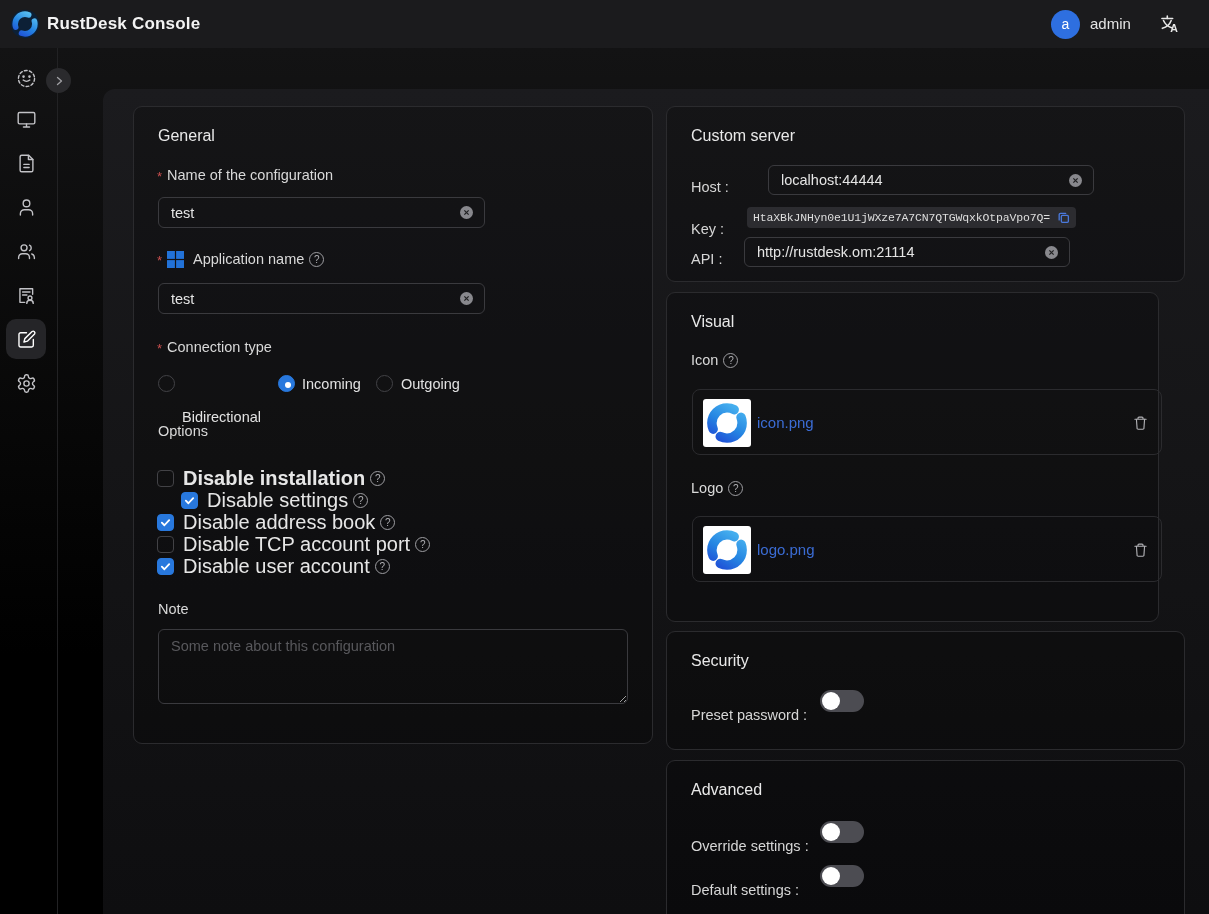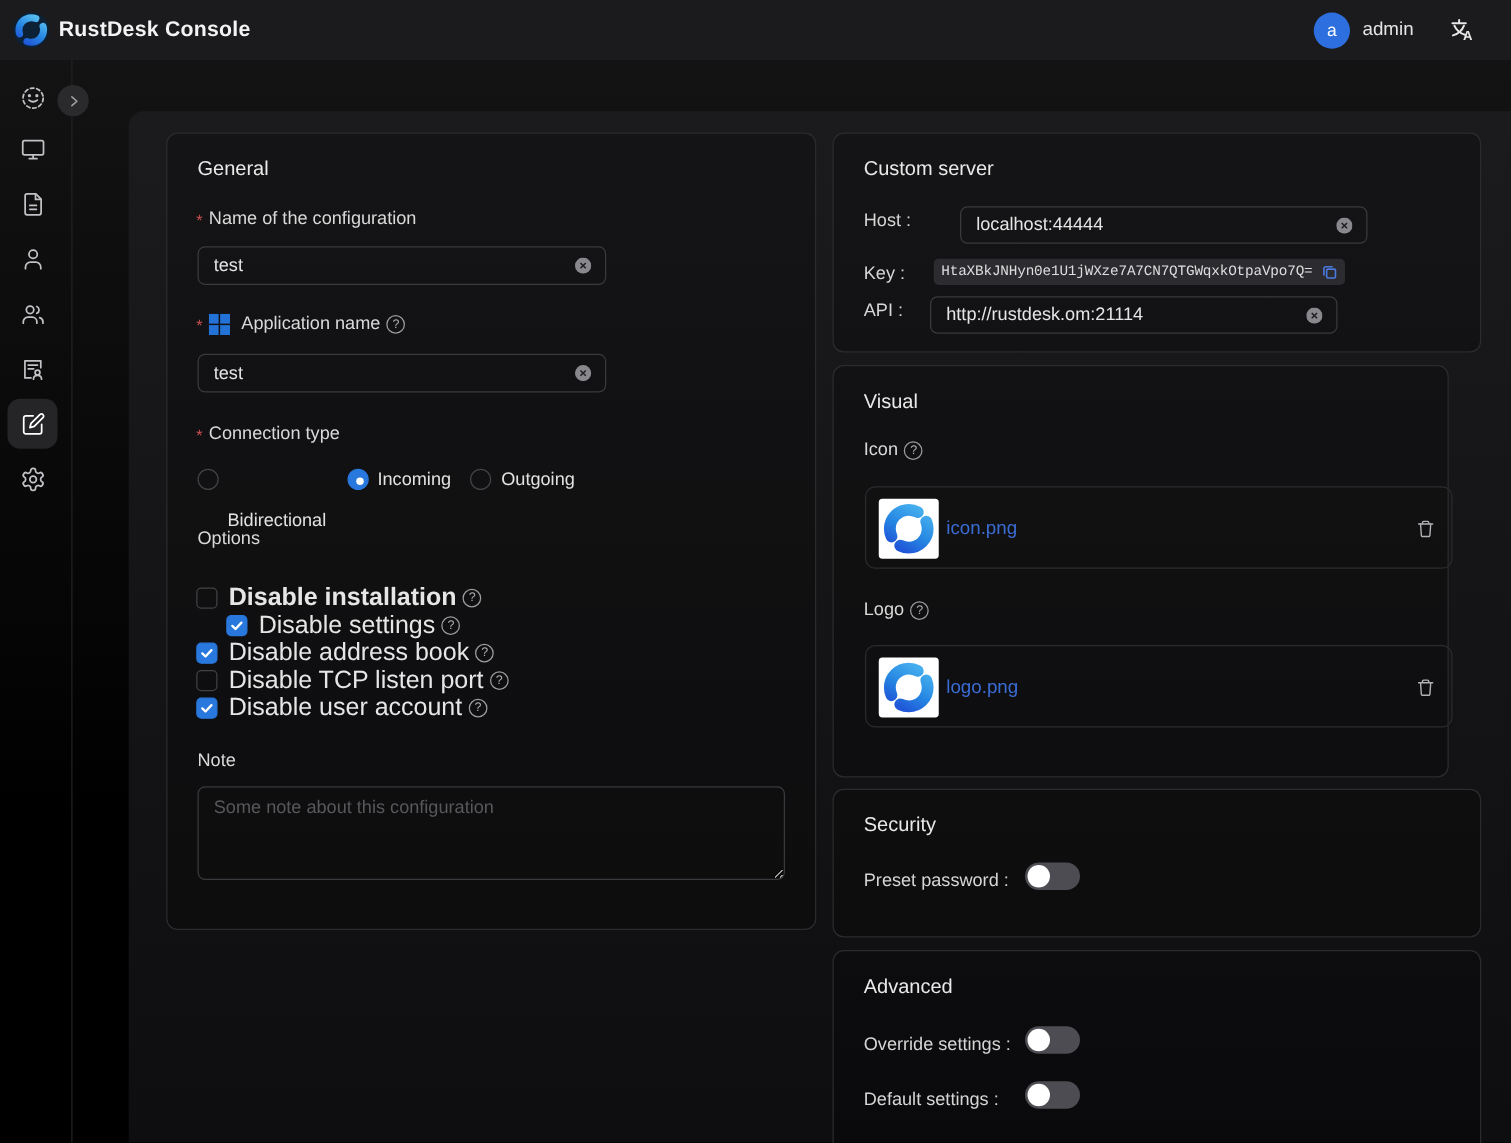--- a/index.html
+++ b/index.html
@@ -31,21 +31,21 @@
 .radio.on { background:#2878dd; border-color:#2878dd; }
 .radio.on::after { content:""; position:absolute; left:5.5px; top:5.5px; width:6px; height:6px; border-radius:50%; background:#fff; }
 .rlabel { position:absolute; top:1px; color:#e2e2e2; font-size:14.5px; }
 .cbrow { position:absolute; left:23px; height:22px; display:flex; align-items:center; }
 .cb { width:17px; height:17px; border-radius:4px; border:1px solid #424246; flex:0 0 auto; }
 .cb.on { background:#2878dd; border-color:#2878dd; display:flex; align-items:center; justify-content:center; }
 .cblabel { color:#e6e6e6; font-size:20px; margin-left:9px; }
 textarea.note { position:absolute; width:470px; height:75px; background:transparent; border:1px solid #3a3a3e; border-radius:6px; resize:vertical; color:#e5e5e5; font-size:14.5px; font-family:"Liberation Sans",sans-serif; padding:8px 12px; }
 textarea.note::placeholder { color:#58585c; }
 .rrow { position:absolute; display:flex; align-items:flex-start; }
-.rlab { color:#d6d6d6; font-size:14.5px; line-height:17px; margin-top:4px; }
+.rlab { color:#d6d6d6; font-size:14.5px; line-height:17px; margin-top:14px; }
 .keybox { background:#2c2c30; border-radius:4px; height:21px; display:inline-flex; align-items:center; padding:0 6px; font-family:"Liberation Mono",monospace; font-size:11.5px; color:#dedede; letter-spacing:-0.15px; }
 .upbox { position:absolute; left:25px; width:470px; height:66px; border:1px solid #2b2b2e; border-radius:8px; }
 .thumb { position:absolute; left:10px; top:9px; width:48px; height:48px; background:#fff; border-radius:3px; display:flex; align-items:center; justify-content:center; }
 .fname { position:absolute; left:64px; top:24px; color:#3b6cd4; font-size:15px; }
 .trash { position:absolute; left:440px; top:25px; }
 .switch { position:absolute; left:153px; width:44px; height:22px; border-radius:11px; background:#4c4c52; }
 .switch::after { content:""; position:absolute; left:2px; top:2px; width:18px; height:18px; border-radius:50%; background:#fff; }
 </style>
 </head>
 <body>
@@ -192,21 +192,21 @@
           <span class="cb on">
             <svg width="11" height="11" viewBox="0 0 12 12" fill="none" stroke="#fff" stroke-width="2" stroke-linecap="round" stroke-linejoin="round">
               <path d="M2 6.2 L4.8 9 L10 3.4"></path>
             </svg>
           </span>
           <span class="cblabel">Disable address book</span>
           <span class="help">?</span>
         </div>
       <div class="cbrow" style="top:426px;">
           <span class="cb"></span>
-          <span class="cblabel">Disable TCP listen port</span>
+          <span class="cblabel">Disable TCP account port</span>
           <span class="help">?</span>
         </div>
       <div class="cbrow" style="top:448px;">
           <span class="cb on">
             <svg width="11" height="11" viewBox="0 0 12 12" fill="none" stroke="#fff" stroke-width="2" stroke-linecap="round" stroke-linejoin="round">
               <path d="M2 6.2 L4.8 9 L10 3.4"></path>
             </svg>
           </span>
           <span class="cblabel">Disable user account</span>
           <span class="help">?</span>

